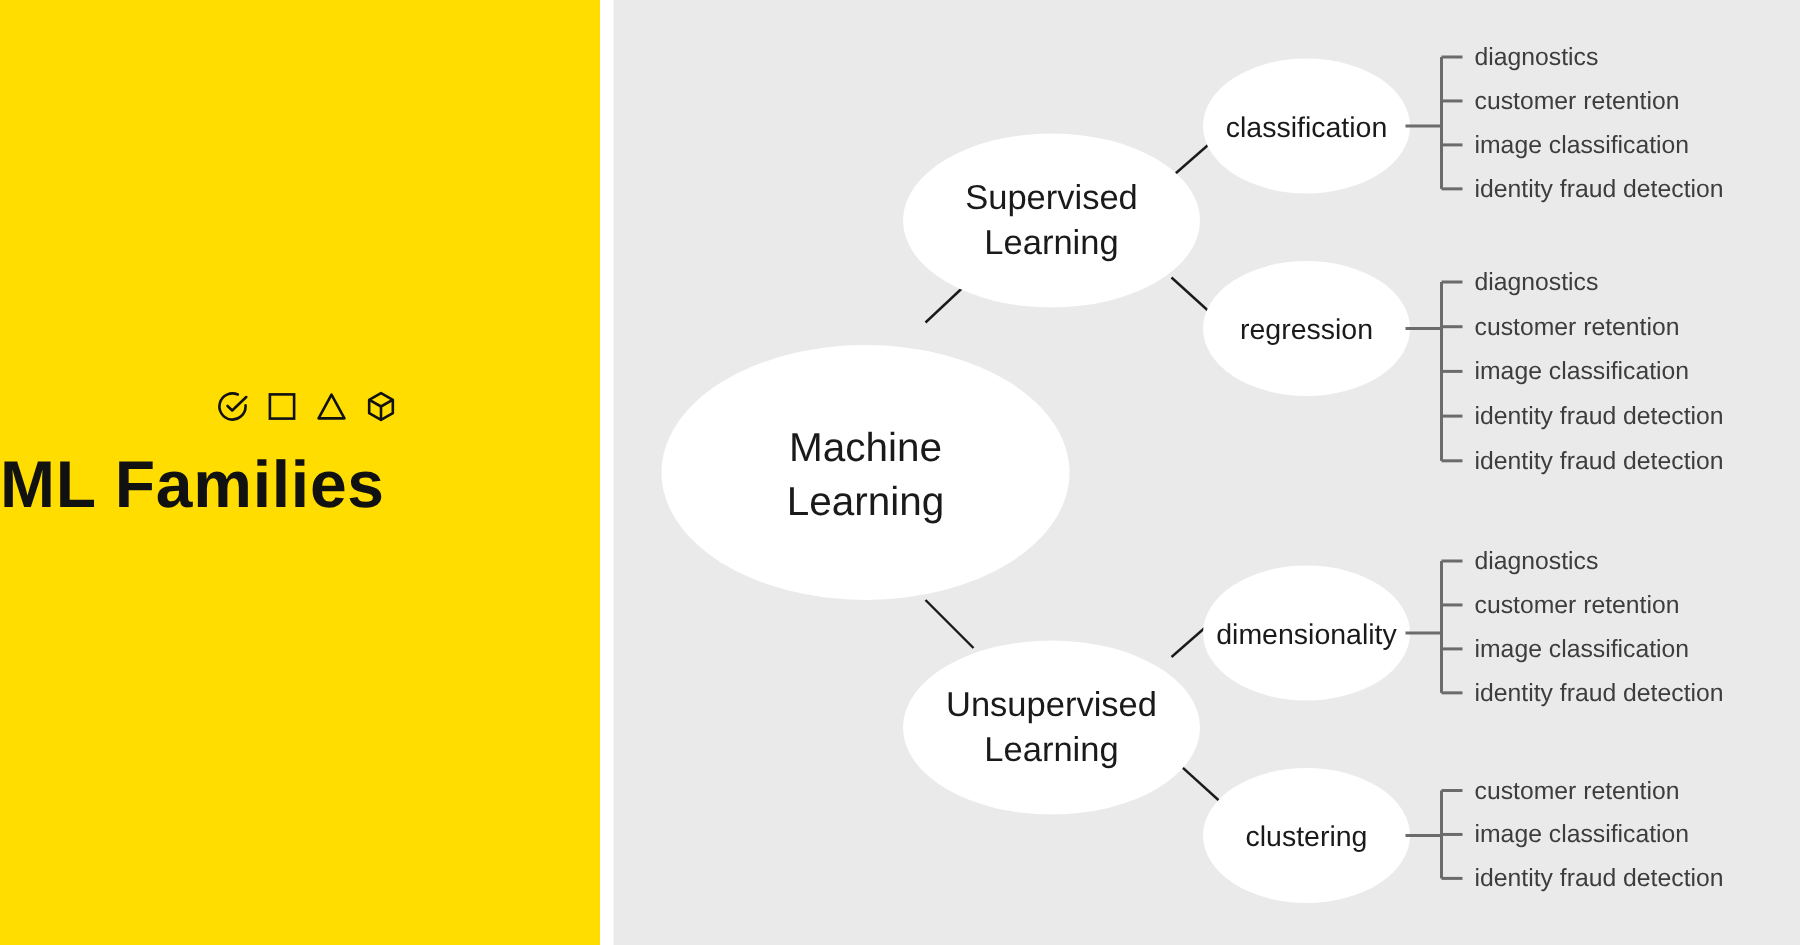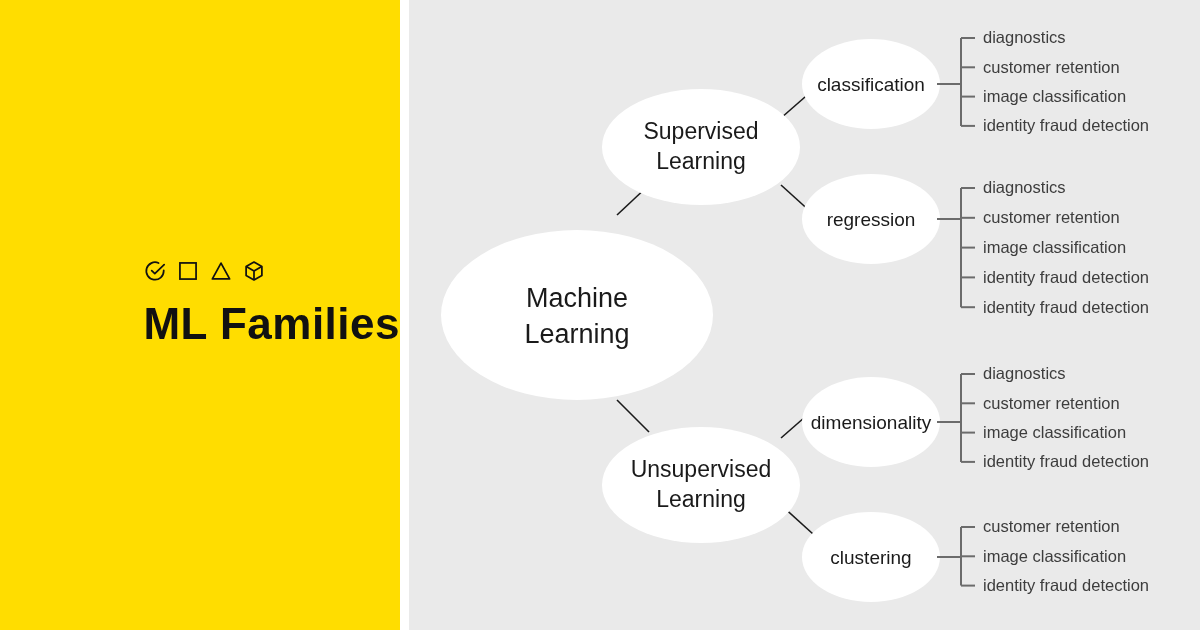--- a/index.html
+++ b/index.html
@@ -28,21 +28,21 @@
     width: 400px;
     height: 630px;
     background: #ffdd00;
     box-sizing: border-box;
   }
   .left-inner {
     position: absolute;
     left: 0;
     top: 256px;
     width: 400px;
-    text-align: right;
+    text-align: left;
   }
   .icon-row {
     display: flex;
     justify-content: center;
     align-items: center;
     gap: 11px;
     height: 30px;
     margin-bottom: 16px;
     padding-left: 8px;
   }

